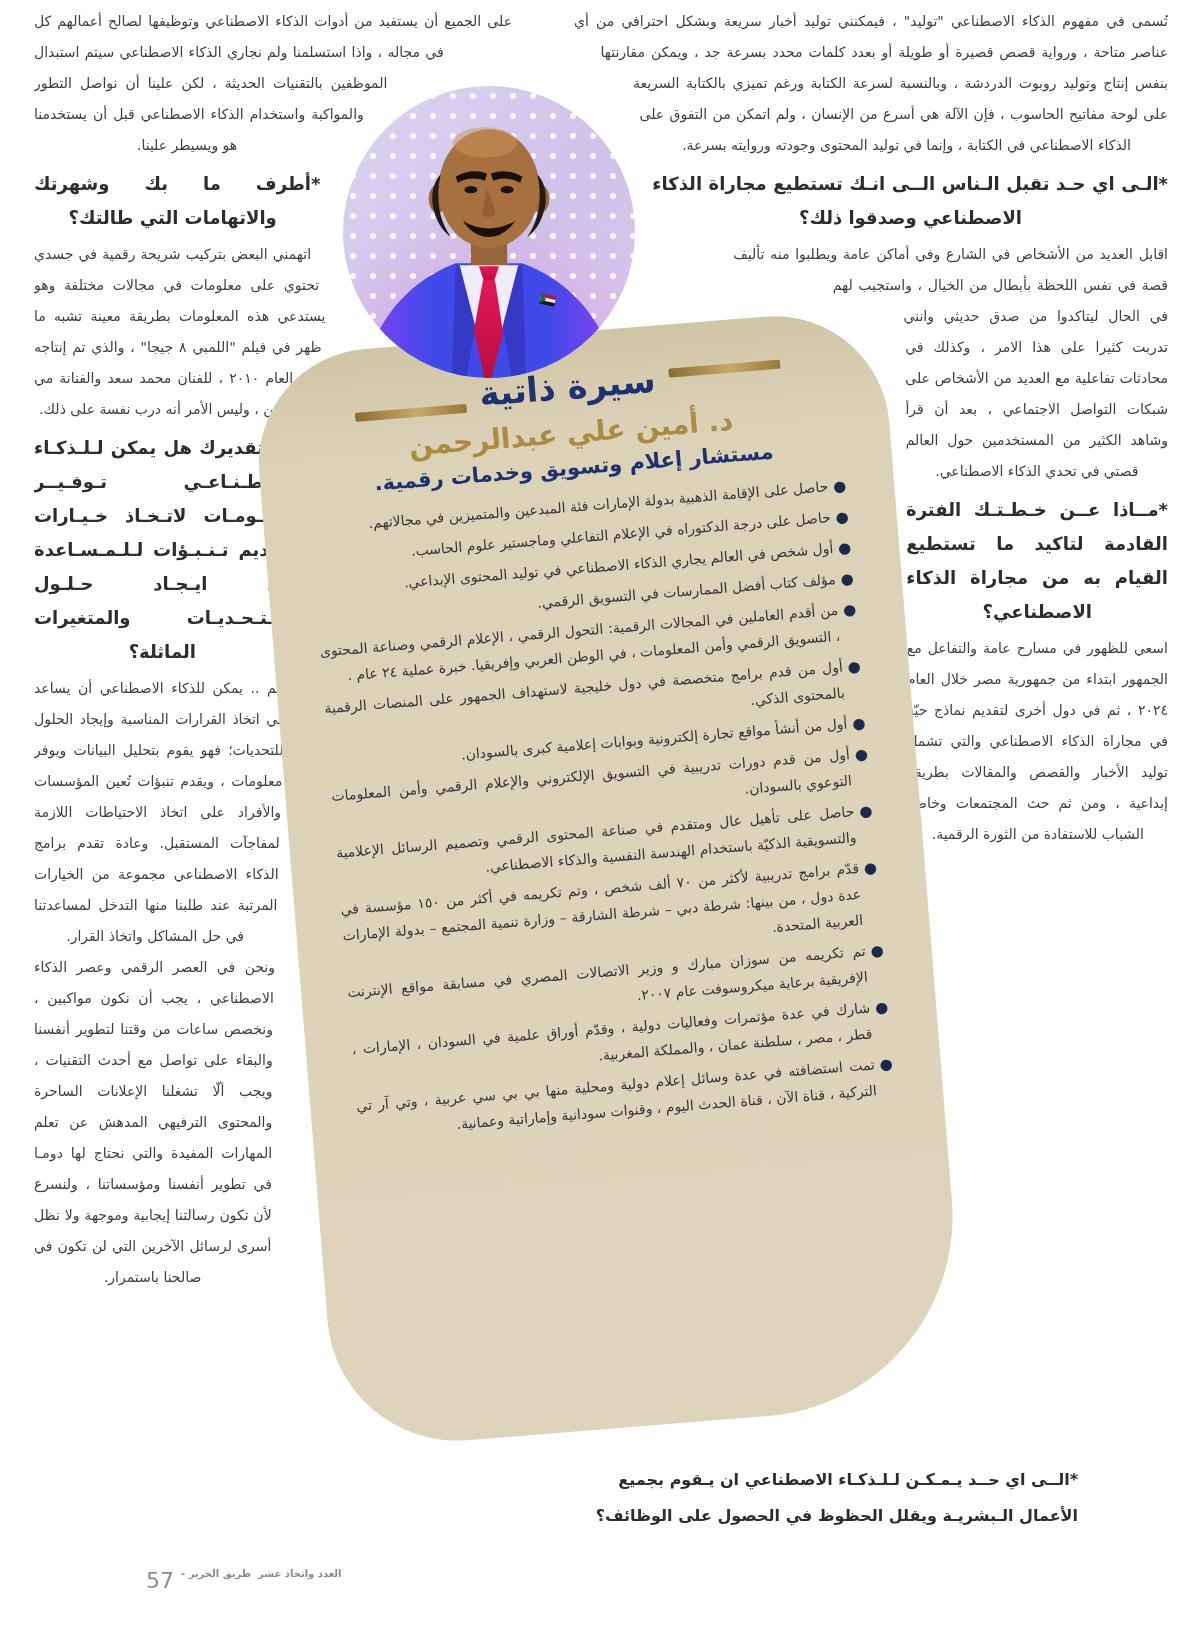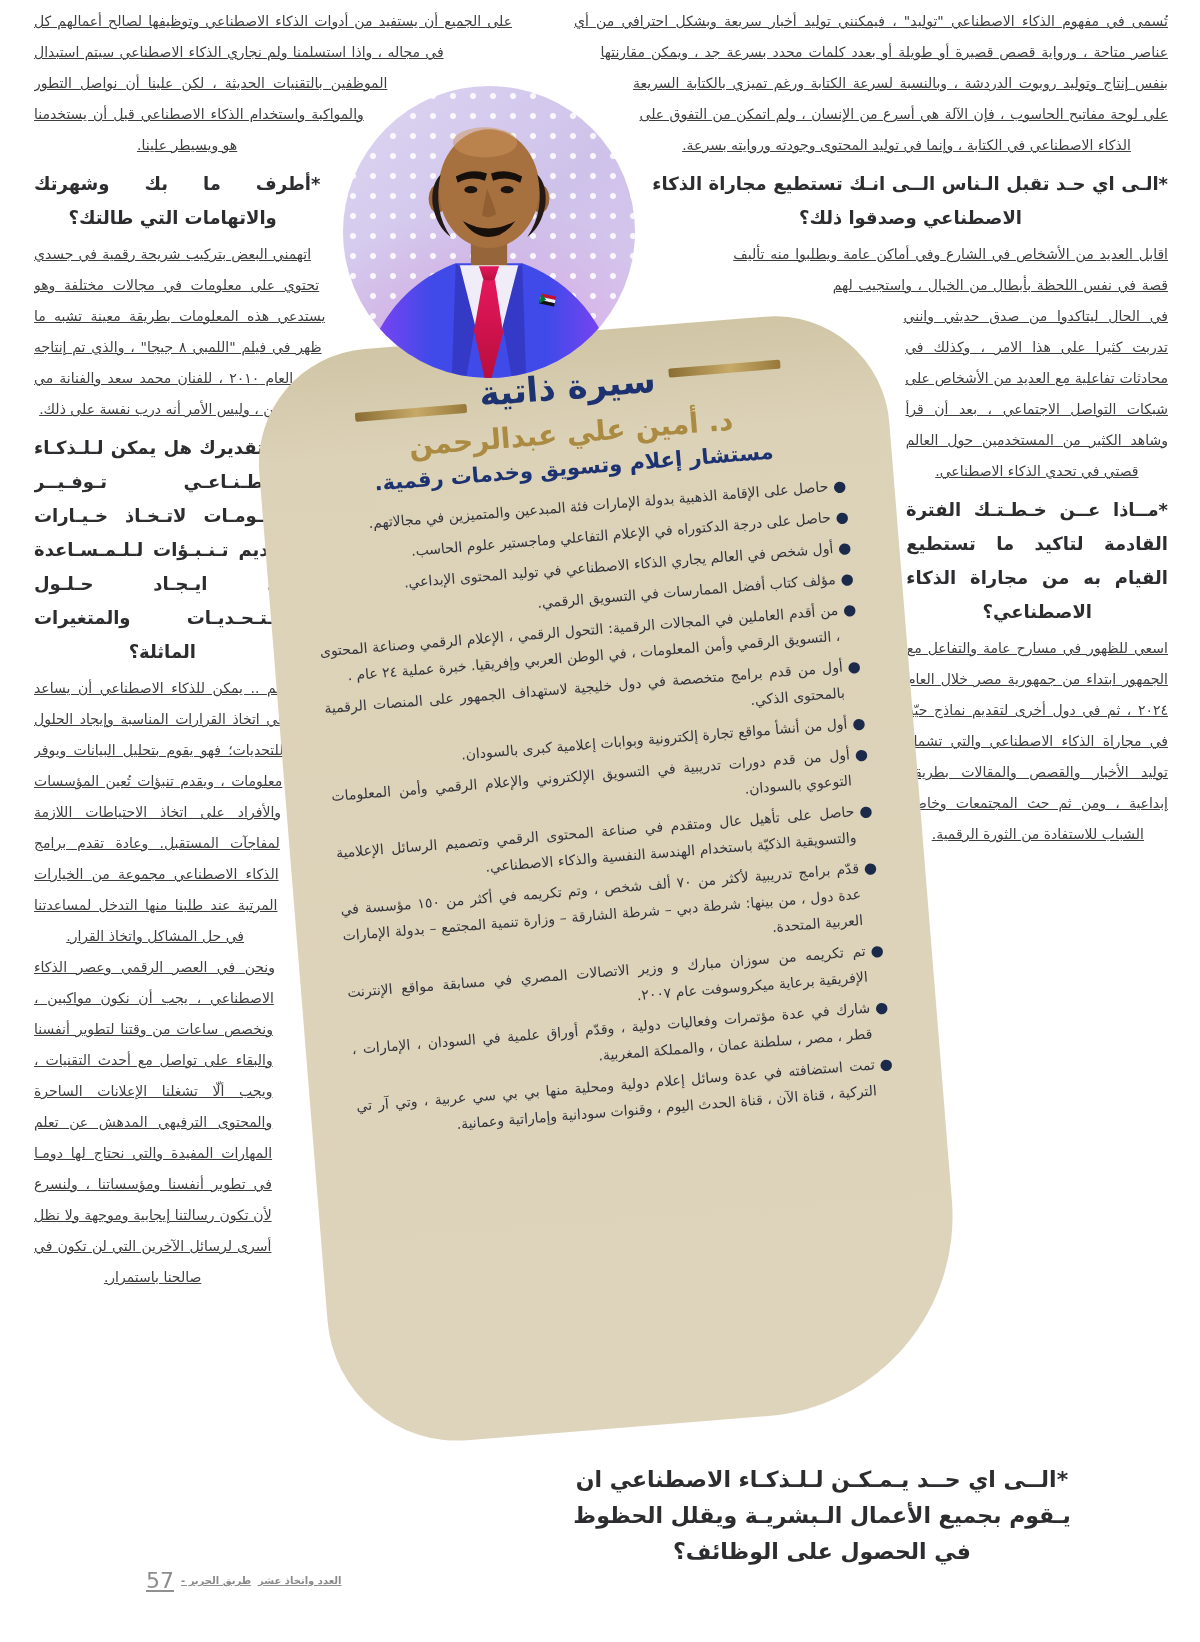--- a/index.html
+++ b/index.html
@@ -9,21 +9,21 @@
   
   .col{position:absolute;top:6px;direction:rtl;color:#3e3e40;font-size:14px;line-height:31px;
        text-align:justify;z-index:1;}
   .col-left{left:34px;width:478px;height:1606px;overflow:hidden;}
   .col-right{left:574px;width:594px;height:1462px;overflow:hidden;}
   .spacer{pointer-events:none;}
   .sp-right{float:left;width:340px;height:1460px;shape-margin:13px;
     shape-outside:polygon(0 55px,48px 100px,66px 200px,62px 252px,215px 292px,318px 332px,324px 1460px,0 1460px);}
   .sp-left{float:right;width:310px;height:1600px;shape-margin:15px;
     shape-outside:polygon(310px 52px,205px 92px,138px 180px,124px 232px,142px 298px,130px 395px,98px 720px,86px 1030px,84px 1320px,128px 1420px,310px 1468px);}
-  .para{margin:0;text-align:justify;text-align-last:center;text-decoration:underline;}
+  .para{margin:0;text-align:justify;text-align-last:center;}
   .question{font-weight:bold;color:#2d2d30;font-size:18px;line-height:34px;margin:6px 0 4px 0;
             text-align:justify;text-align-last:center;}
 
   
   .blob{position:absolute;left:293px;top:331px;width:632px;height:1096px;z-index:2;
         background:linear-gradient(180deg,#d0c5a5 0,#dcd2b8 110px,#ded4bb 100%);
         border-radius:115px 115px 200px 130px;transform:rotate(-4.6deg);
         box-sizing:border-box;padding:30px 44px 20px 40px;direction:rtl;}
   .bio-title-row{display:flex;align-items:center;justify-content:center;gap:14px;margin-top:4px;}
   .gold-bar{width:112px;height:9px;border-radius:2px;
@@ -43,26 +43,26 @@
          overflow:hidden;z-index:3;
          background-image:
            radial-gradient(rgba(255,255,255,0.85) 2.5px, rgba(255,255,255,0) 3.6px),
            radial-gradient(circle at 50% 115%, rgba(221,110,205,0.45), rgba(221,110,205,0) 60%),
            linear-gradient(135deg,#ddd6f2,#cfc2ea 55%,#d9c7ef);
          background-size:20px 20px,100% 100%,100% 100%;}
   .photo svg{position:absolute;left:0;top:0;width:100%;height:100%;}
 
   
   .bottom-q{position:absolute;left:566px;top:1462px;width:512px;z-index:1;direction:rtl;
-            font-weight:bold;color:#2d2d30;font-size:22px;line-height:36px;
-            text-align:center;}
+            font-weight:bold;color:#2d2d30;font-size:16px;line-height:36px;
+            text-align:right;}
 
   
-  .footer{position:absolute;left:146px;top:1568px;display:flex;align-items:center;gap:7px;
-          color:#909090;z-index:4;text-decoration:underline;}
+  .footer{position:absolute;left:146px;top:1568px;display:flex;align-items:flex-start;gap:7px;
+          color:#909090;z-index:4;}
   .pageno{font-size:22px;color:#8d8d8d;}
   .mag,.issue{font-size:10px;direction:rtl;color:#8a8a8a;font-weight:bold;}
 </style>
 </head>
 <body>
 
 <div class="page">
 
   <div class="col col-left">
     <div class="spacer sp-left"></div>

